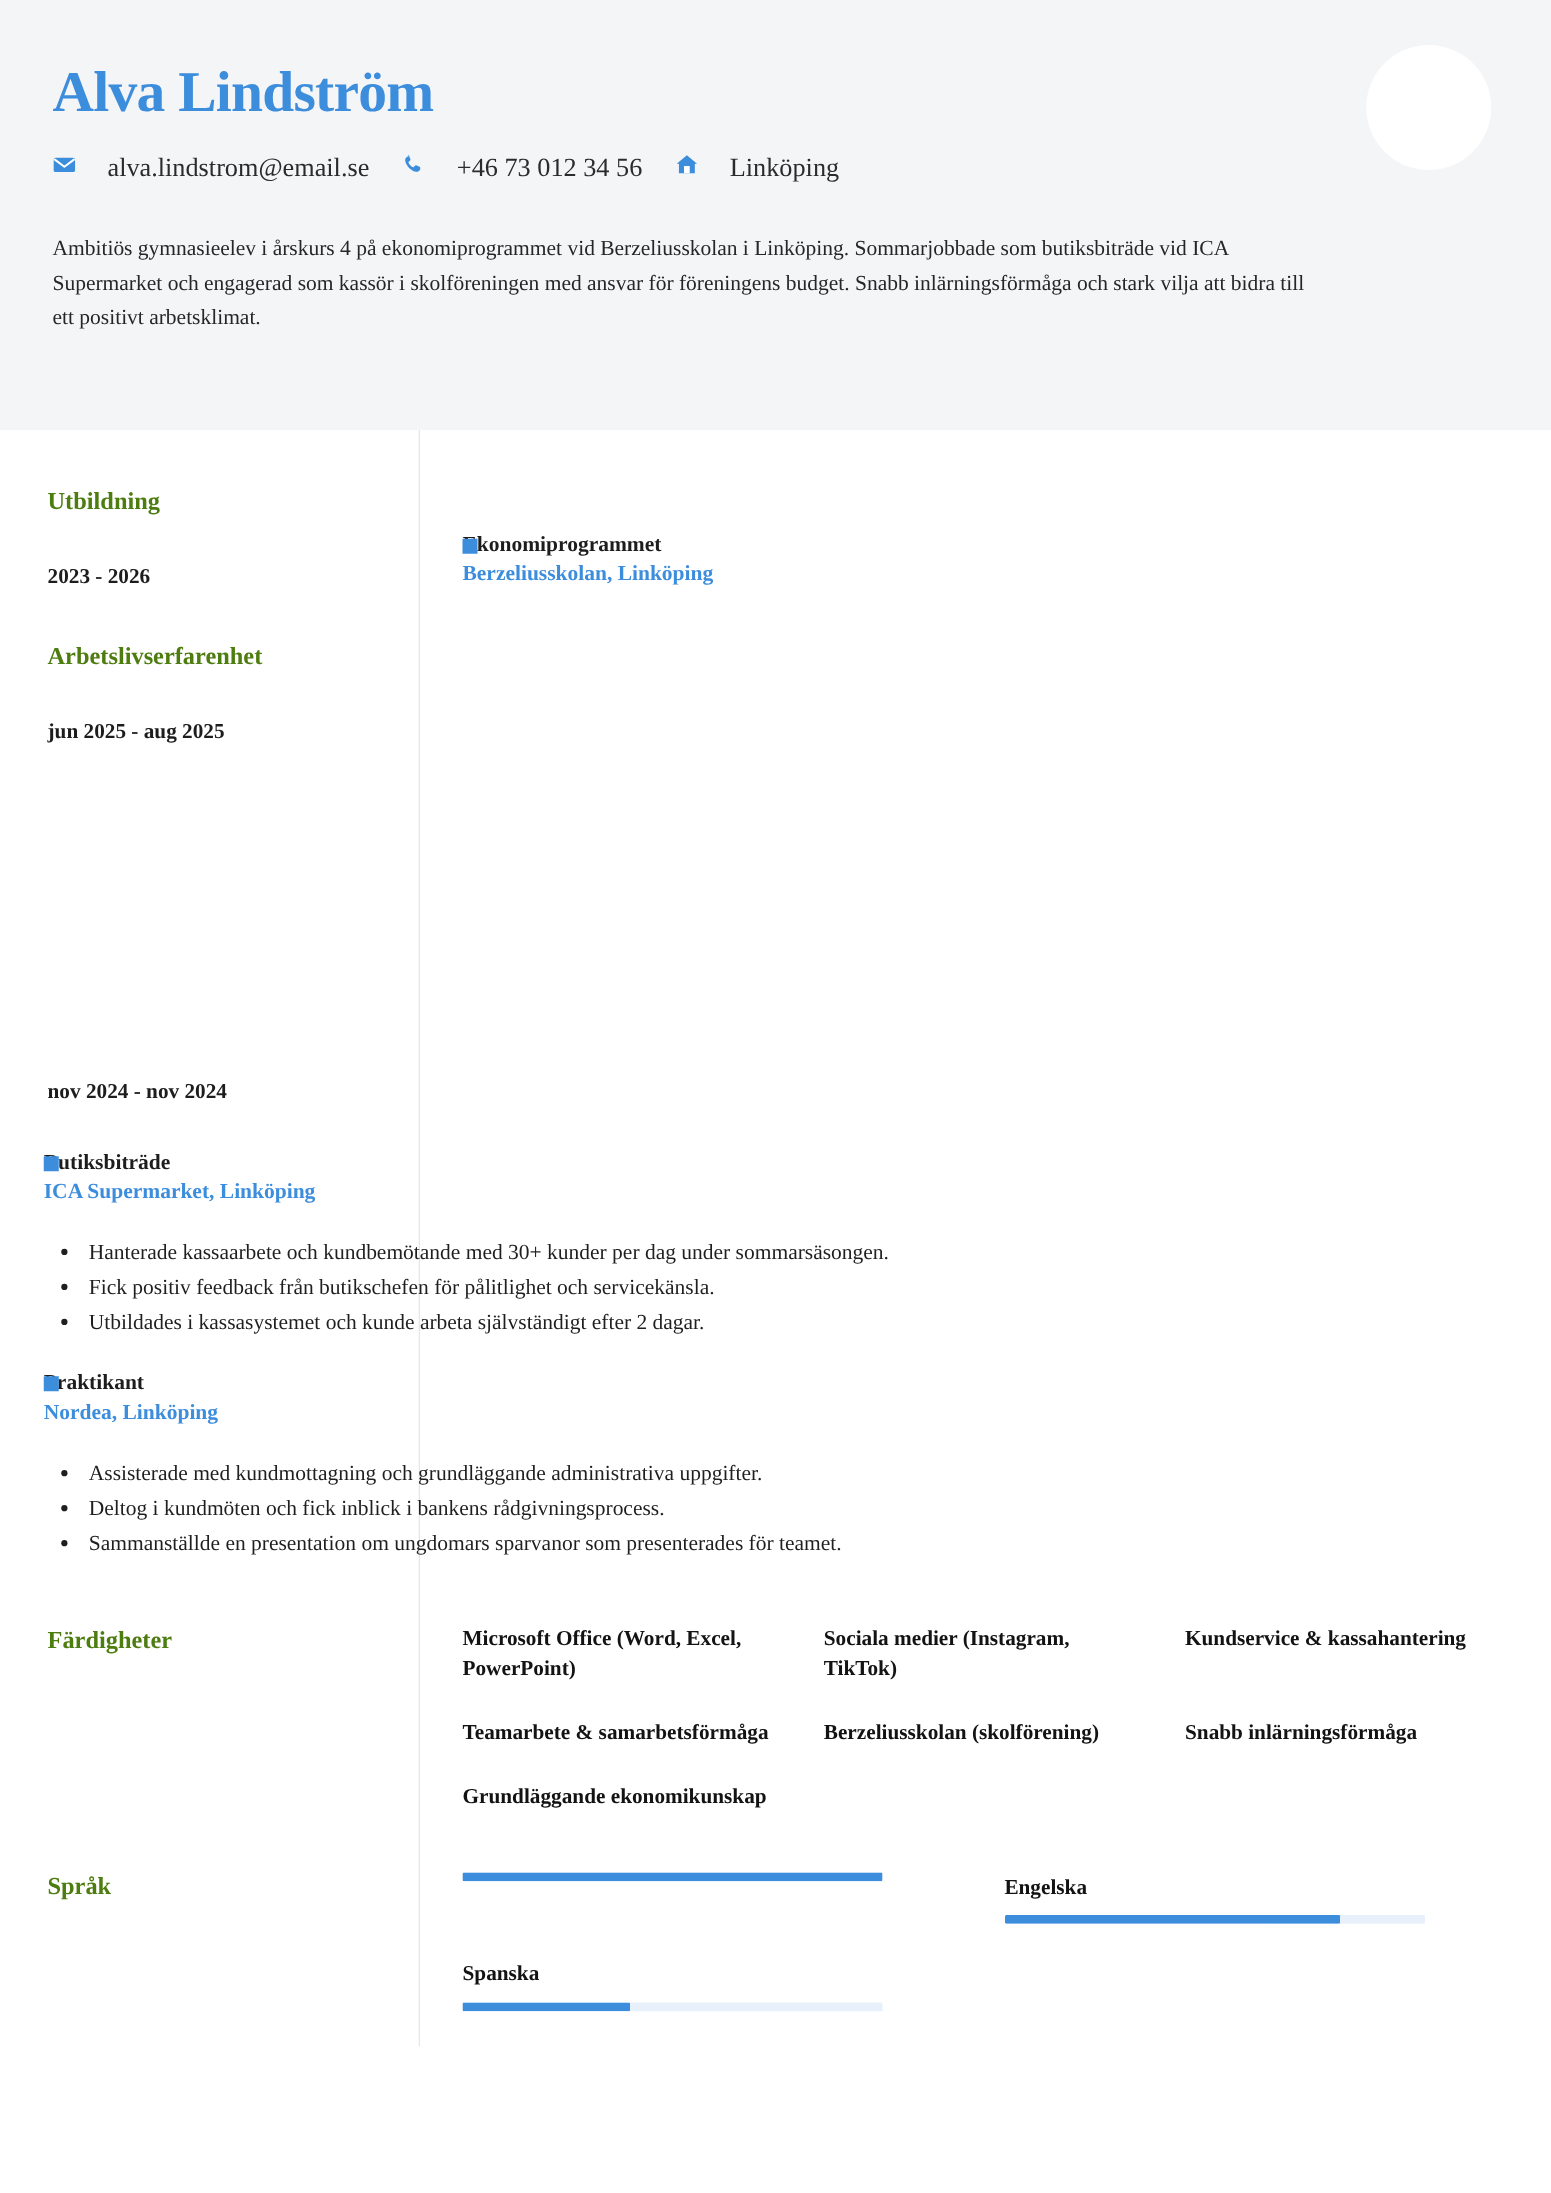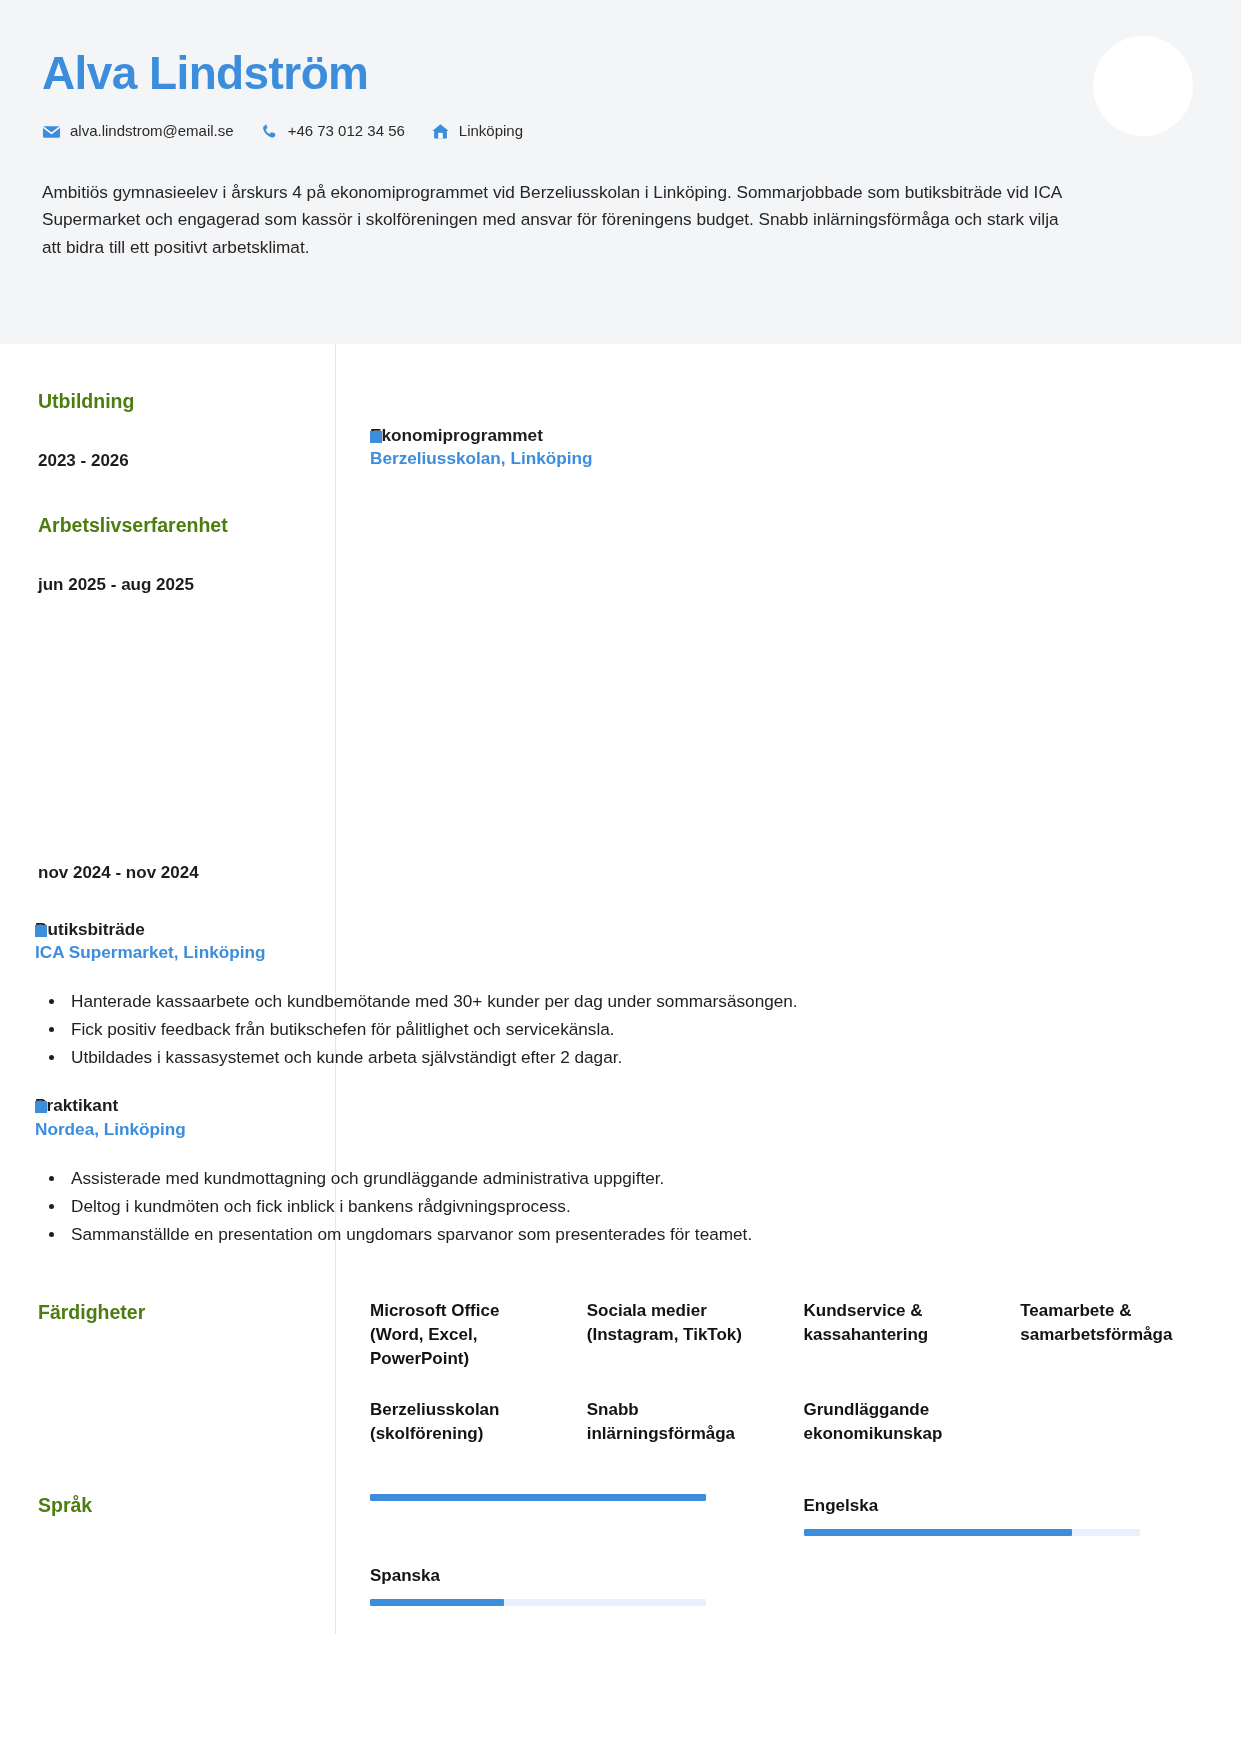--- a/index.html
+++ b/index.html
@@ -10,20 +10,21 @@
     background: #ffffff;
     font-family: "Liberation Sans", sans-serif;
   }
 
   .page {
     position: relative;
     width: 1241px;
     height: 1754px;
     background: #ffffff;
     overflow: hidden;
+    font-family: Liberation Serif, serif;
   }
 
   
   .header {
     position: relative;
     background: #f4f5f7;
     padding: 48px 42px 42px 42px;
     min-height: 344px;
   }
 
@@ -39,23 +40,23 @@
   .contact-row {
     display: flex;
     align-items: center;
     gap: 26px;
     flex-wrap: wrap;
     margin-bottom: 38px;
   }
 
   .contact-item {
     display: flex;
-    align-items: center;
-    gap: 9px;
-    font-size: 15px;
+    align-items: flex-start;
+    gap: 25px;
+    font-size: 21px;
     color: #2b2b2b;
     line-height: 1.2;
   }
 
   .contact-icon {
     display: inline-flex;
     align-items: center;
     justify-content: center;
     width: 19px;
     height: 19px;
@@ -190,21 +191,21 @@
   #experience-section { padding-top: 42px; flex-direction: column; }
   #experience-section .entry-date { padding-top: 37px; }
 
   .exp-entry { padding-top: 34px; }
   .exp-entry-2 { padding-top: 22px; }
 
   
   #skills-section { padding-top: 50px; }
   .skills-grid {
     display: grid;
-    grid-template-columns: 1fr 1fr 1fr 1fr;
+    grid-template-columns: 1fr 1fr 1fr;
     column-gap: 36px;
     row-gap: 0;
   }
   .skill-item {
     font-size: 17px;
     font-weight: 700;
     color: #131313;
     line-height: 1.4;
     margin-bottom: 27px;
     max-width: 330px;

